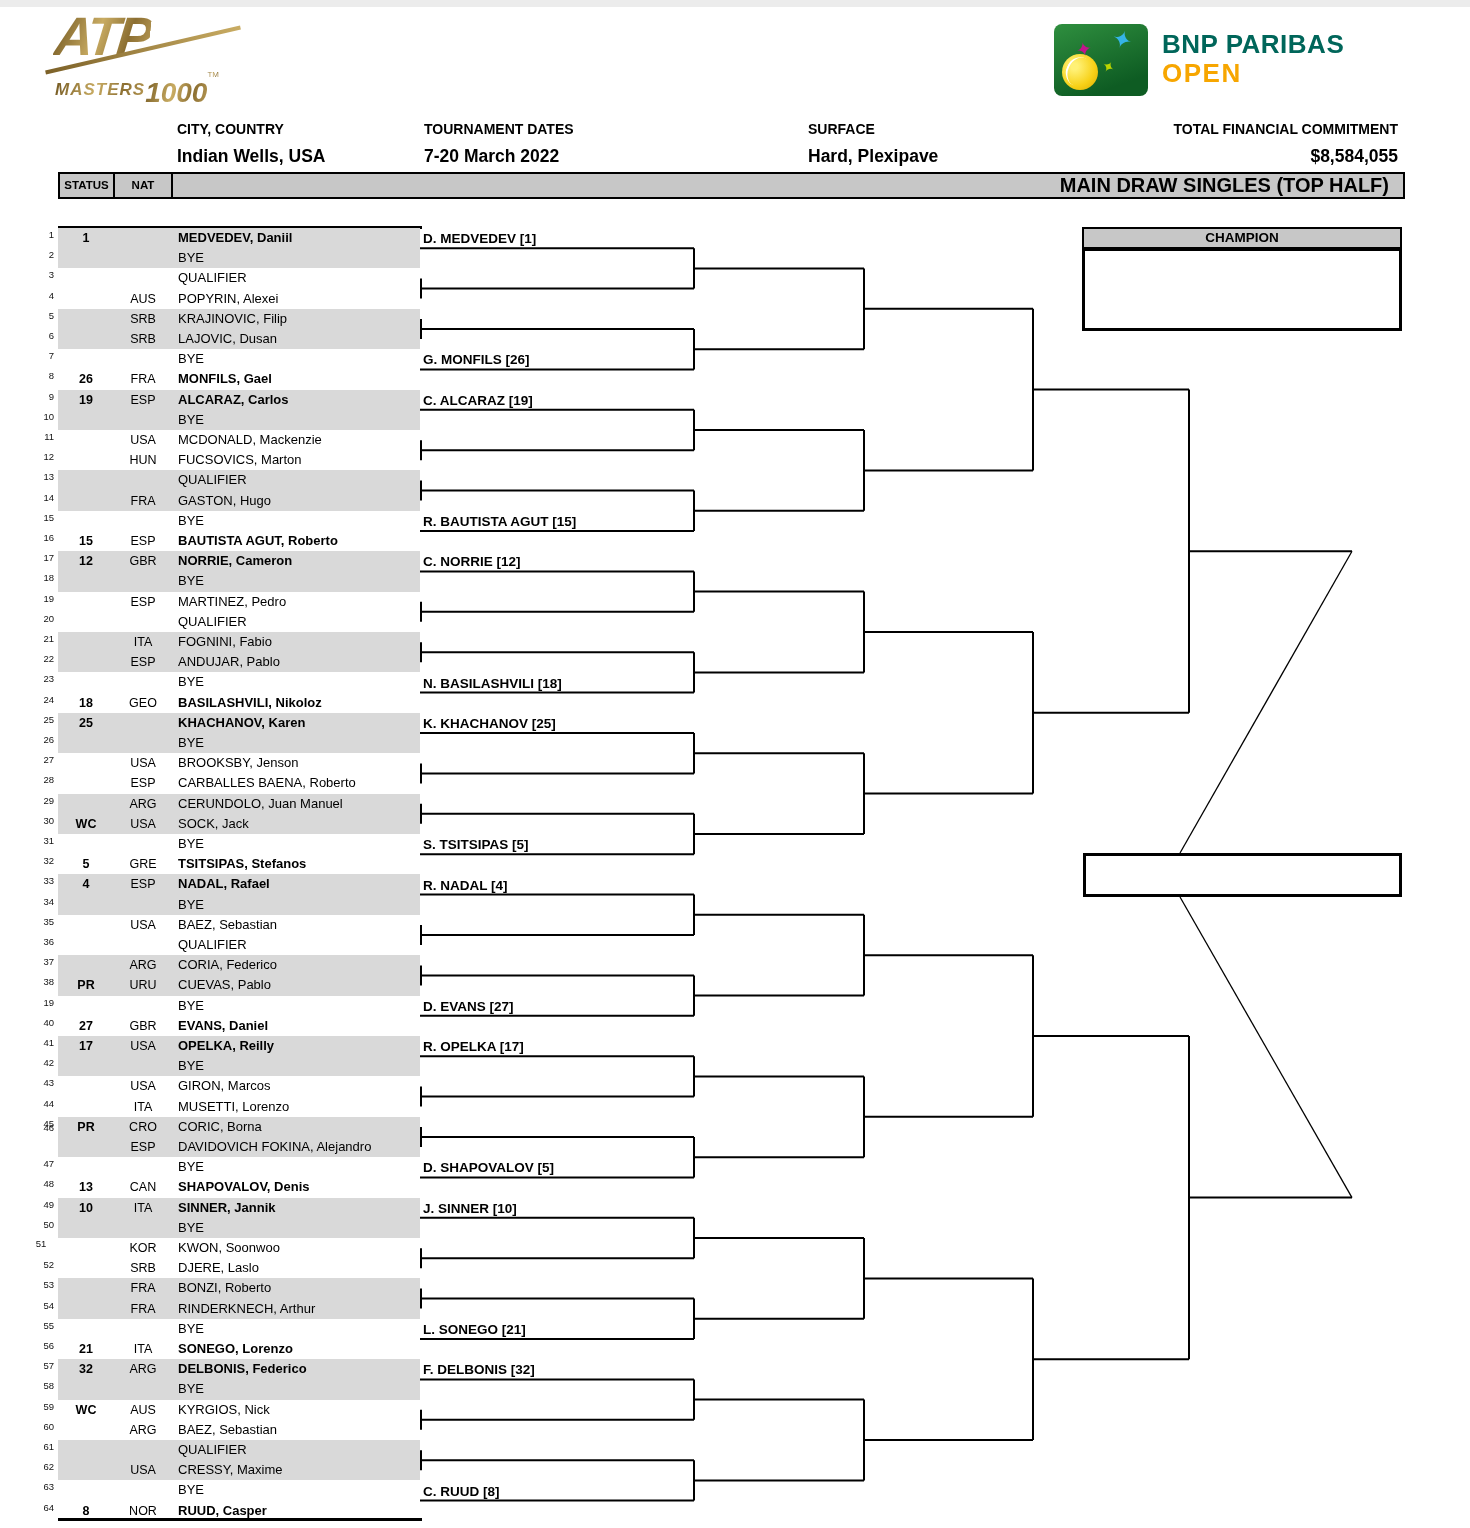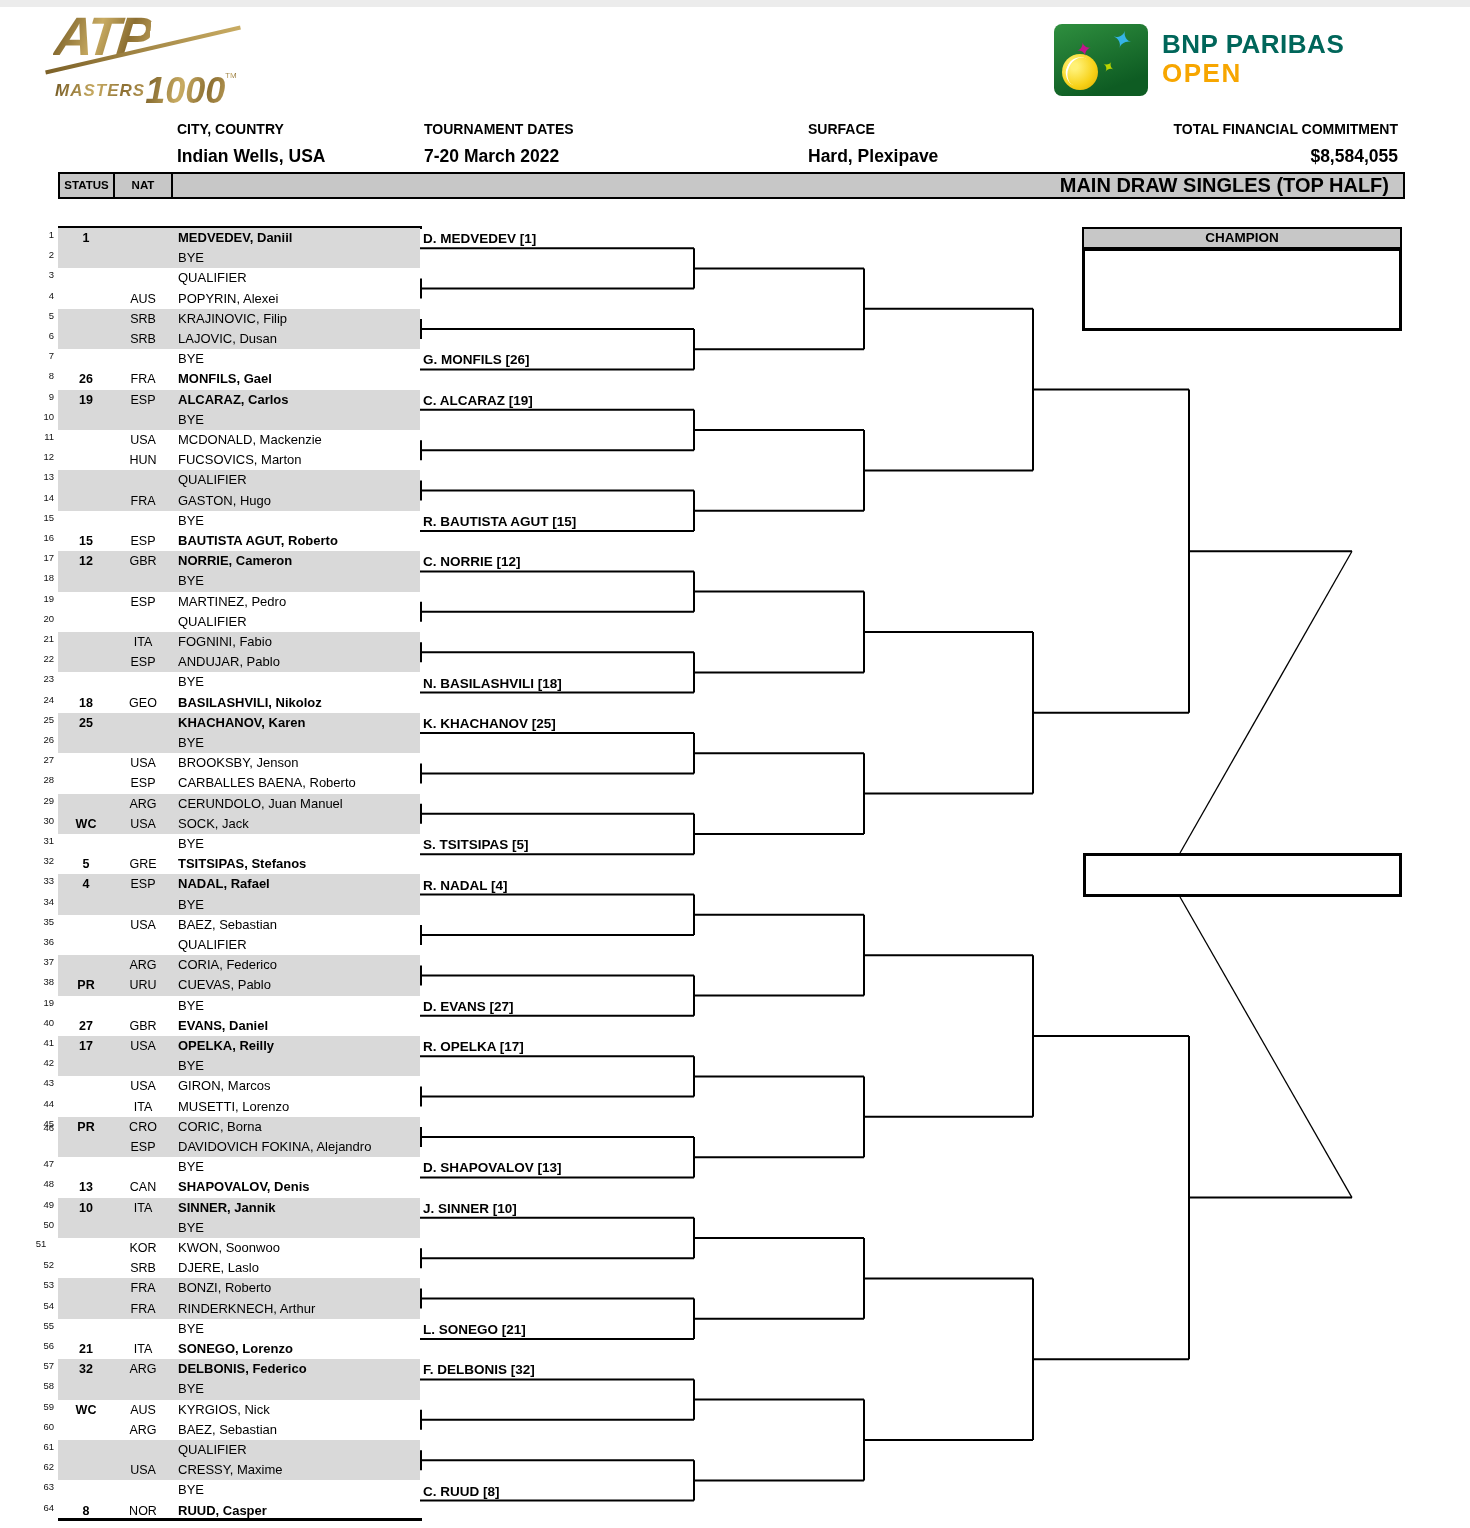--- a/index.html
+++ b/index.html
@@ -17,21 +17,21 @@
   #atp-logo{left:55px;top:12px;width:190px;height:100px;}
   .gold{
     background:linear-gradient(105deg,#7c6128 5%,#c9ac63 45%,#8c6f32 75%,#b89a55 100%);
     -webkit-background-clip:text;background-clip:text;color:transparent;
   }
   #atp-word{font-size:54px;font-weight:bold;font-style:italic;letter-spacing:-3px;line-height:48px;transform:skewX(-6deg);}
   #atp-swoosh{left:-12px;top:36px;width:200px;height:4px;transform:rotate(-13deg);
     background:linear-gradient(90deg,#7c6128,#c9ac63);}
   #atp-sub{top:58px;left:0;white-space:nowrap;}
   #atp-masters{font-size:17px;font-weight:bold;font-style:italic;letter-spacing:1px;vertical-align:baseline;}
-  #atp-thousand{font-size:36px;font-weight:bold;font-style:italic;letter-spacing:0px;vertical-align:-7px;}
+  #atp-thousand{font-size:28px;font-weight:bold;font-style:italic;letter-spacing:0px;vertical-align:-7px;}
   #atp-tm{font-size:8px;vertical-align:18px;}
 
   #bnp-logo-box{left:1054px;top:24px;width:94px;height:72px;border-radius:8px;
     background:linear-gradient(160deg,#2f8f3f 0%,#0e5c23 80%);overflow:hidden;}
   .bnp-ball{left:8px;top:30px;width:36px;height:36px;border-radius:50%;
     background:radial-gradient(circle at 35% 35%,#fff176 10%,#f7d117 60%,#d8a900 100%);}
   .bnp-ball-arc{left:12px;top:33px;width:26px;height:30px;border-radius:50%;
     border-left:2px solid #ffffff;transform:rotate(25deg);}
   .star{position:absolute;font-style:normal;}
   #star1{left:58px;top:2px;color:#35b4e6;font-size:24px;transform:rotate(18deg);}
@@ -621,21 +621,21 @@
     <div class="r2-label" style="left: 423px; top: 352.4px;">G. MONFILS [26]</div>
     <div class="r2-label" style="left: 423px; top: 392.8px;">C. ALCARAZ [19]</div>
     <div class="r2-label" style="left: 423px; top: 514px;">R. BAUTISTA AGUT [15]</div>
     <div class="r2-label" style="left: 423px; top: 554.4px;">C. NORRIE [12]</div>
     <div class="r2-label" style="left: 423px; top: 675.6px;">N. BASILASHVILI [18]</div>
     <div class="r2-label" style="left: 423px; top: 716px;">K. KHACHANOV [25]</div>
     <div class="r2-label" style="left: 423px; top: 837.2px;">S. TSITSIPAS [5]</div>
     <div class="r2-label" style="left: 423px; top: 877.6px;">R. NADAL [4]</div>
     <div class="r2-label" style="left: 423px; top: 998.8px;">D. EVANS [27]</div>
     <div class="r2-label" style="left: 423px; top: 1039.2px;">R. OPELKA [17]</div>
-    <div class="r2-label" style="left: 423px; top: 1160.4px;">D. SHAPOVALOV [13]</div>
+    <div class="r2-label" style="left: 423px; top: 1160.4px;">D. SHAPOVALOV [5]</div>
     <div class="r2-label" style="left: 423px; top: 1200.8px;">J. SINNER [10]</div>
     <div class="r2-label" style="left: 423px; top: 1322px;">L. SONEGO [21]</div>
     <div class="r2-label" style="left: 423px; top: 1362.4px;">F. DELBONIS [32]</div>
     <div class="r2-label" style="left: 423px; top: 1483.6px;">C. RUUD [8]</div>
   </div>
 
 <div class="abs" id="champion-bar">CHAMPION</div>
 <div class="abs" id="champion-value"></div>
 <div class="abs" id="finalist-box"></div>
 

